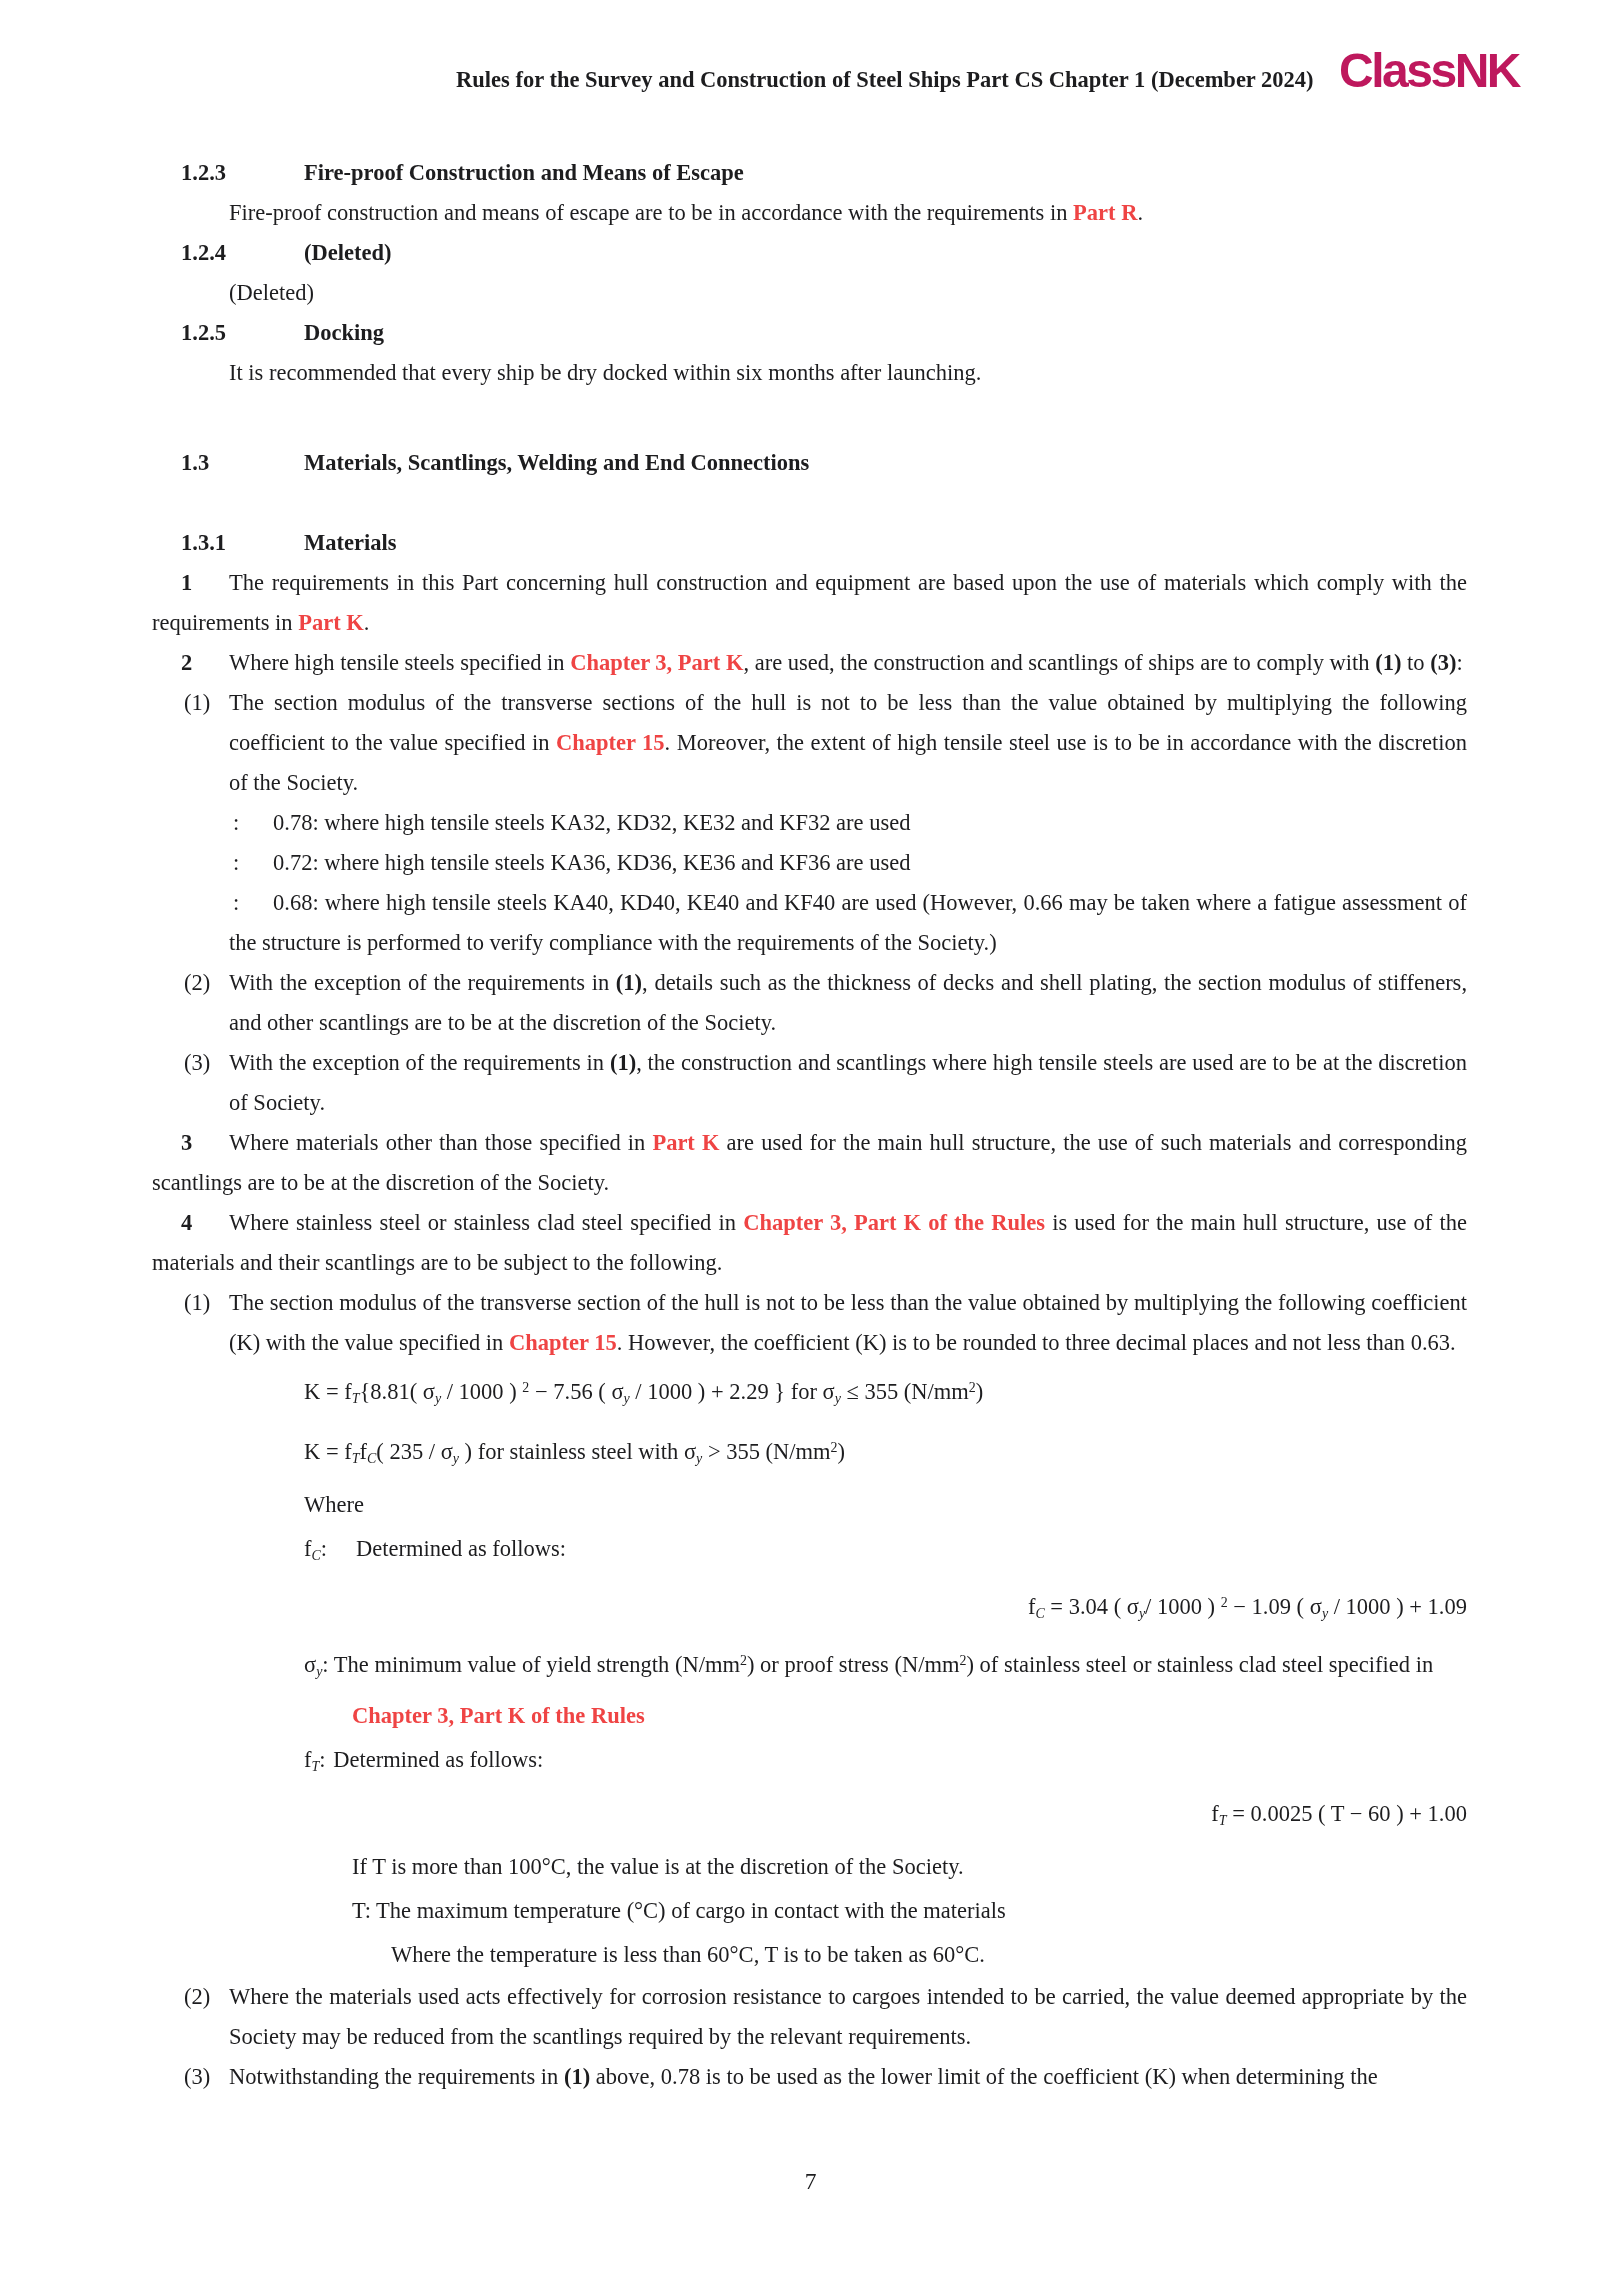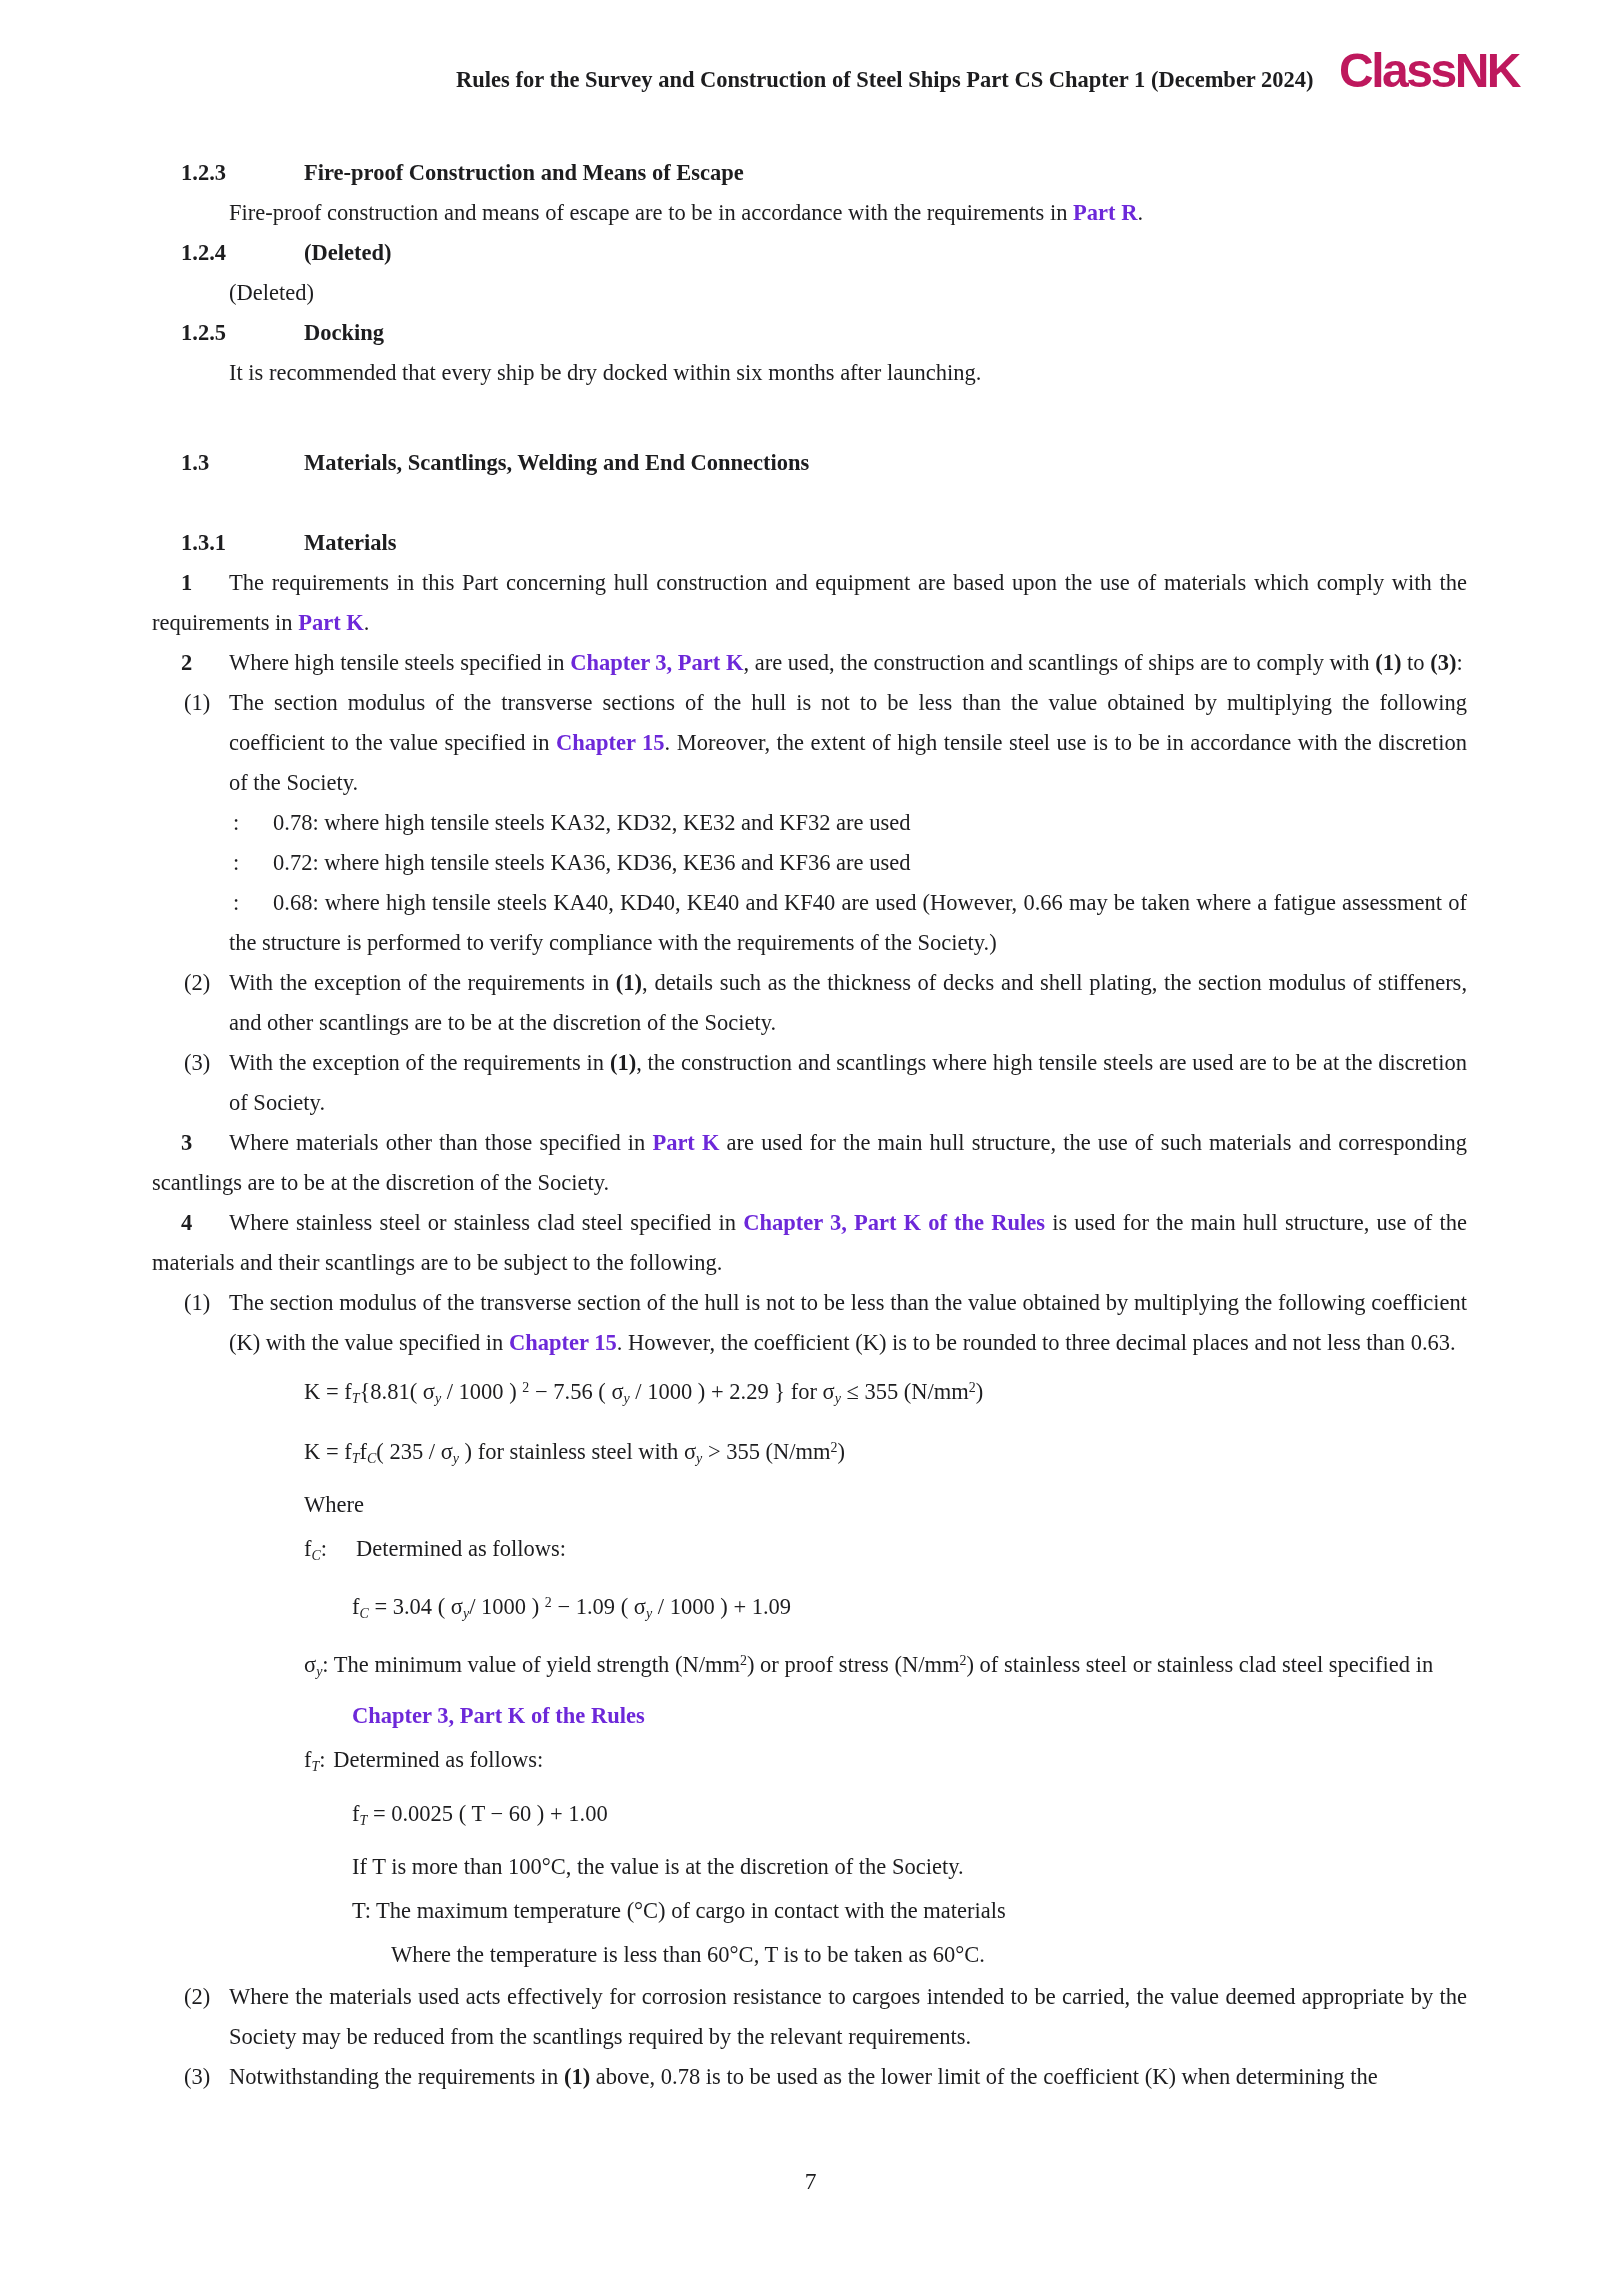--- a/index.html
+++ b/index.html
@@ -19,24 +19,24 @@
   .pnum{display:inline-block;width:48px;font-weight:bold;text-indent:0;}
   .fi{text-indent:77px;}
   .it{padding-left:77px;text-indent:-45px;}
   .mk{display:inline-block;width:45px;text-indent:0;}
   .ci{padding-left:77px;}
   .cmk{display:inline-block;width:44px;padding-left:3.9px;box-sizing:border-box;text-indent:0;}
   .b{font-weight:bold;}
   .i,.v{}
   .vs{font-style:italic;font-size:0.62em;vertical-align:-0.3em;}
   .sp{font-size:0.62em;vertical-align:0.5em;}
-  .l{color:#6d28d9;font-weight:bold;}
+  .l{color:#ef4444;font-weight:bold;}
   .fml{padding-left:152px;line-height:49px;text-align:left;}
   .ind1{padding-left:152px;}
-  .ind2{padding-left:200px;}
+  .ind2{padding-left:200px;text-align:right;}
   .ind3{padding-left:239px;}
   .wb{line-height:44px;text-align:left;}
   .sig{padding-left:200px;text-indent:-48px;}
   .tab1{margin-left:29px;}
   .tab2{margin-left:7.8px;}
   .gap-l{margin-top:50px;}
   .gap-m{margin-top:40px;}
   .pageno{position:absolute;top:2168px;left:0;width:1621px;text-align:center;
           font-size:23.5px;}
 </style>

